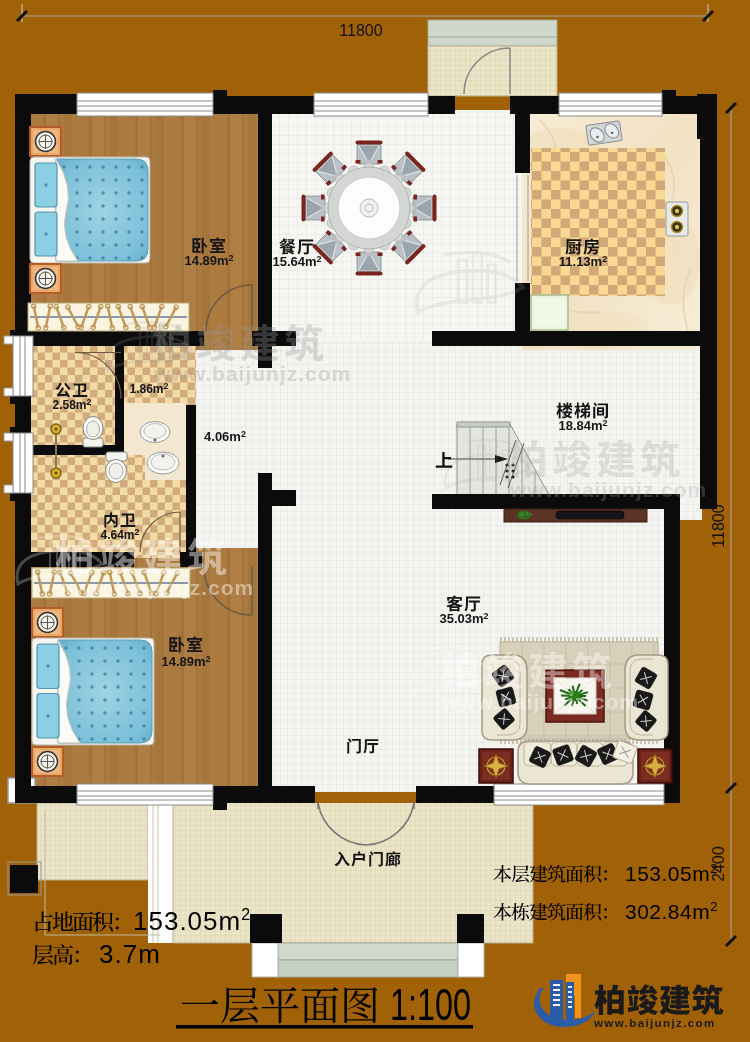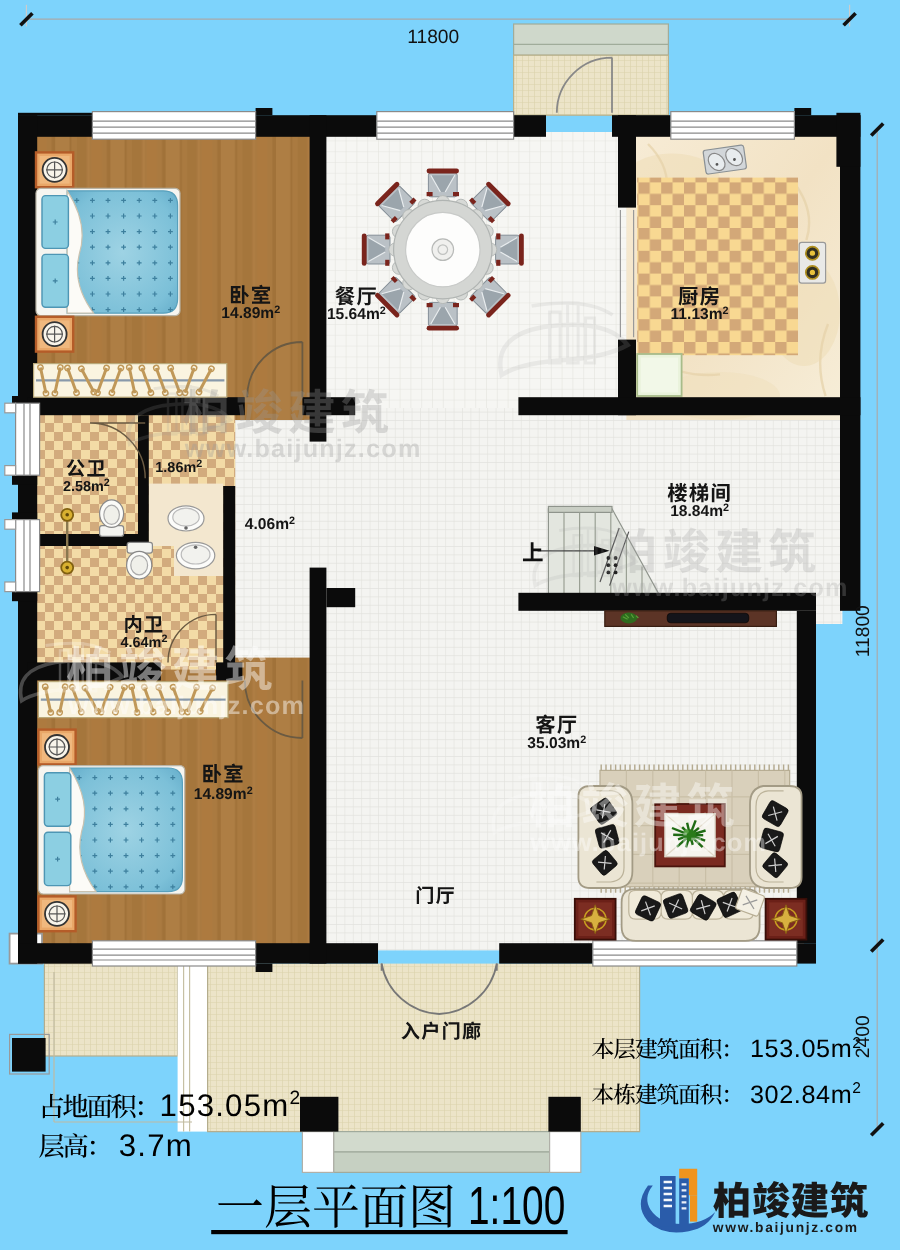--- a/index.html
+++ b/index.html
@@ -1,14 +1,14 @@
 <!DOCTYPE html>
 <html><head><meta charset="utf-8"><style>
 html,body{margin:0;padding:0;background:#fff;}
-#page{position:absolute;left:0;top:0;width:750px;height:1042px;background:#7dd3fc;overflow:hidden;font-family:"Liberation Sans",sans-serif;}
+#page{position:absolute;left:0;top:0;width:750px;height:1042px;background:#a16207;overflow:hidden;font-family:"Liberation Sans",sans-serif;}
 svg{position:absolute;left:0;top:0;}
 </style></head><body>
 <div id="page">
 <svg width="750" height="1042" viewBox="0 0 750 1042">
 <defs>
 <pattern id="wood" width="46" height="300" patternUnits="userSpaceOnUse">
 <rect width="46" height="300" fill="#aa7a40"></rect>
 <rect x="0" width="12" height="300" fill="#ae7e44"></rect>
 <rect x="18" width="8" height="300" fill="#a5763c"></rect>
 <rect x="30" width="9" height="300" fill="#ad7a3f"></rect>

